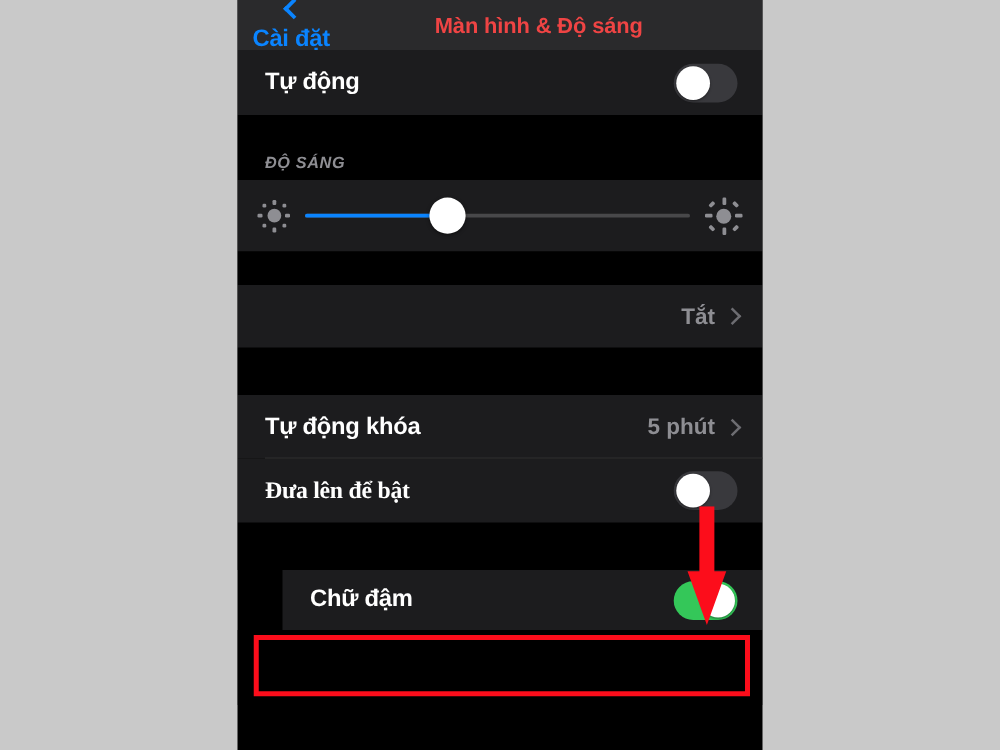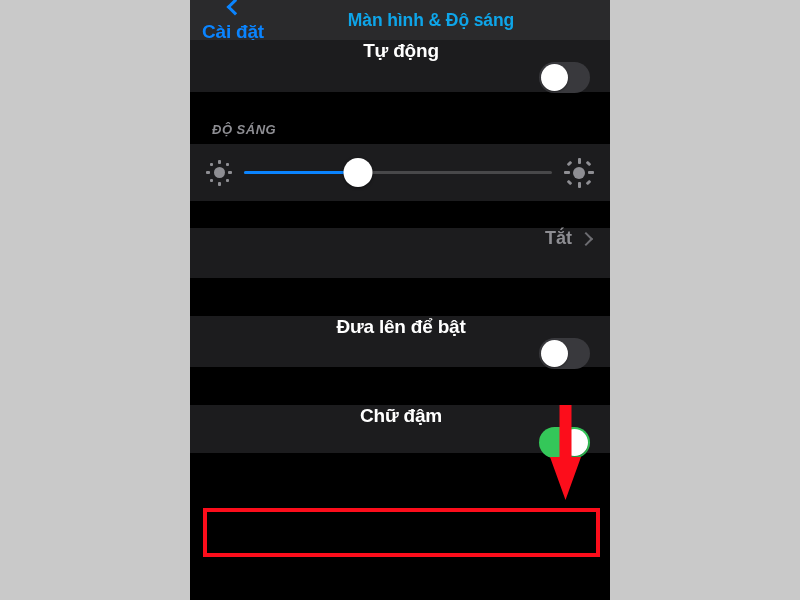--- a/index.html
+++ b/index.html
@@ -34,30 +34,30 @@
     content:""; position:absolute; left:2px; top:3px;
     width:9px; height:9px;
     border-left:3.2px solid #0a84ff; border-bottom:3.2px solid #0a84ff;
     transform:rotate(45deg);
   }
   .back-label {
     color:#0a84ff; font-size:19px; font-weight:bold; letter-spacing:-0.2px;
   }
   .nav-title {
     position:absolute; left:0; right:0; text-align:center;
-    color:#0ea5e9; font-size:17.5px; font-weight:bold; letter-spacing:-0.1px;
+    color:#ef4444; font-size:17.5px; font-weight:bold; letter-spacing:-0.1px;
     pointer-events:none;
   }
   .nav-title span { padding-left:62px; }
 
   
   .row {
     position:relative; background:#1c1c1e;
     height:57px; display:flex; align-items:center;
-    padding-left:22px; padding-right:20px;flex-direction:column;
+    padding-left:22px; padding-right:20px;
   }
   .row-label { color:#fff; font-size:19px; font-weight:bold; letter-spacing:-0.2px; }
   .row-right {
     margin-left:auto; display:flex; align-items:center; gap:9px;
   }
   .row-value { color:#8e8e93; font-size:18px; font-weight:bold; }
   .chev-right {
     width:9px; height:16px; position:relative; flex:0 0 auto;
   }
   .chev-right::before {
@@ -202,34 +202,42 @@
 
     <div class="row" style="height:50px;">
       <div class="row-right">
         <span class="row-value">Tắt</span>
         <span class="chev-right"></span>
       </div>
     </div>
 
     <div class="gap" style="height:38px;"></div>
 
-
     <div class="row" style="height:51px;">
+      <span class="row-label">Tự động khóa</span>
+      <div class="row-right">
+        <span class="row-value">5 phút</span>
+        <span class="chev-right"></span>
+      </div>
+      <div class="divider"></div>
+    </div>
+
+    <div class="row" style="height:51px;font-family:Liberation Serif, serif;">
       <span class="row-label">Đưa lên để bật</span>
       <div class="row-right">
         <div class="toggle off">
           <div class="knob"></div>
         </div>
       </div>
     </div>
 
     <div class="gap" style="height:38px;"></div>
 
 
-    <div class="row" style="height:48px;">
+    <div class="row" style="height:48px;margin-left:36px;">
       <span class="row-label">Chữ đậm</span>
       <div class="row-right">
         <div class="toggle on">
           <div class="knob"></div>
         </div>
       </div>
     </div>
 
     <div class="gap" style="height:60px;"></div>
 

